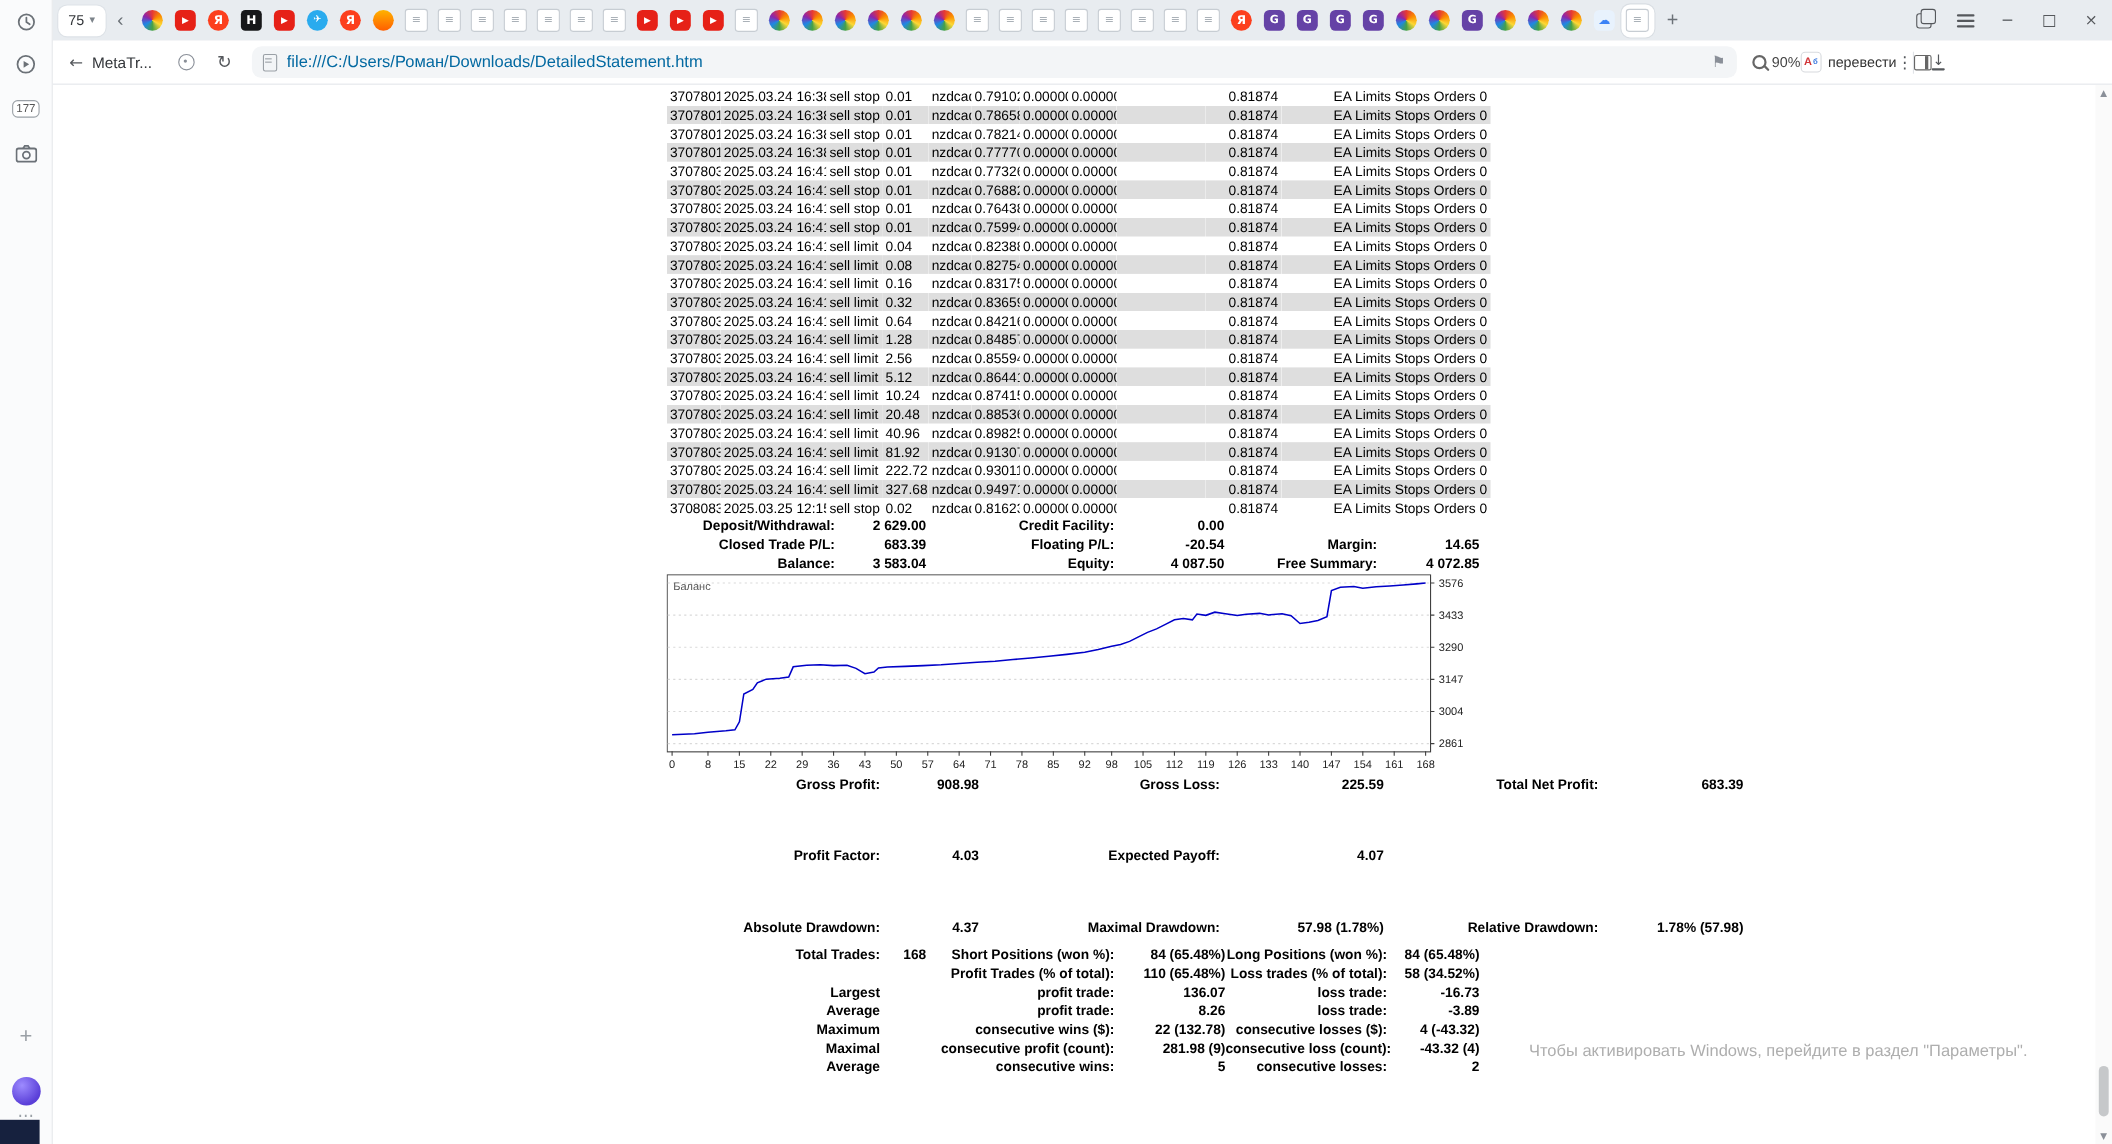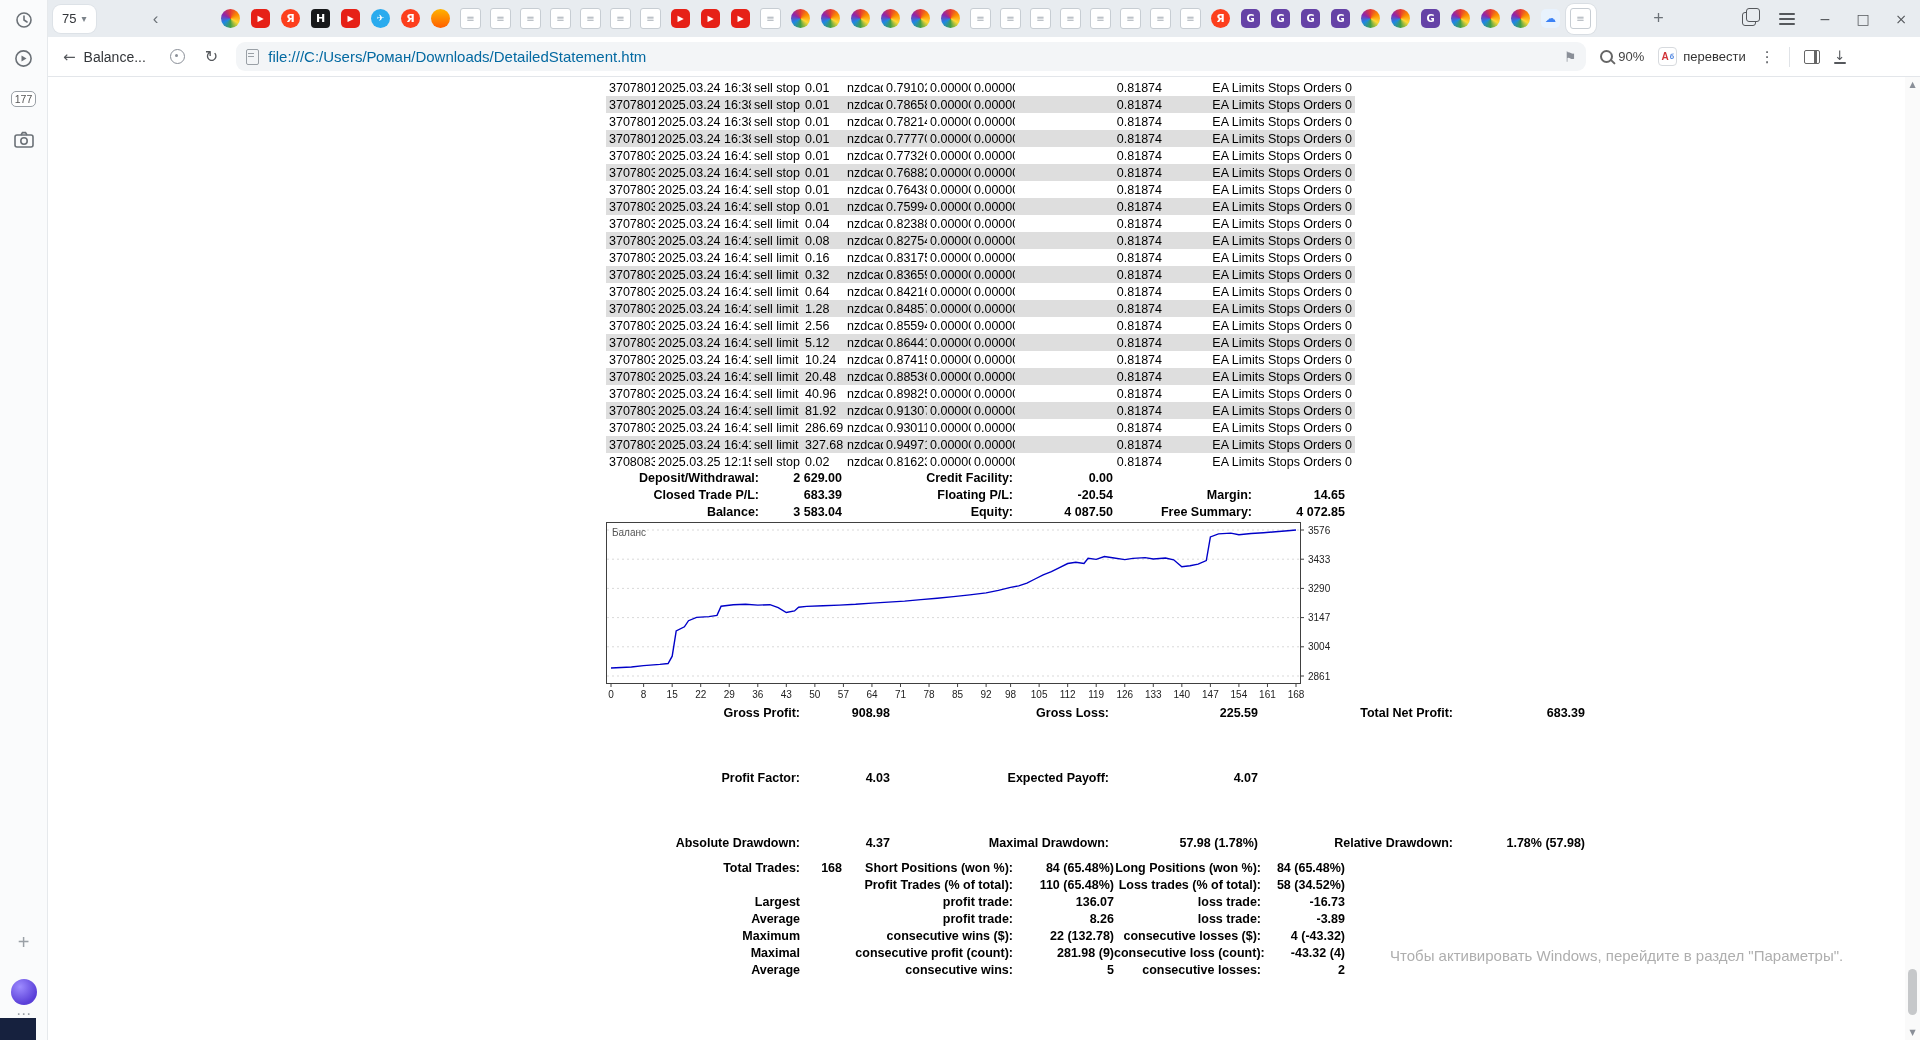--- a/index.html
+++ b/index.html
@@ -12,21 +12,21 @@
            border-right:1px solid #e6e9ec;z-index:6;}
   .sb-icon{position:absolute;left:0;width:47px;display:flex;justify-content:center;align-items:center;color:#6b7177;}
   .sb-badge{font-size:10.5px;color:#555;border:1.5px solid #9aa0a6;border-radius:5px;padding:1px 3px;background:#fff;}
   .alice{width:26px;height:26px;border-radius:50%;background:radial-gradient(circle at 35% 30%,#9d8bff,#5a3fd8 70%);}
   .sb-plus{font-size:20px;color:#9aa0a6;}
   .sb-dots{font-size:15px;color:#9aa0a6;}
   .corner-square{position:absolute;left:0;bottom:0;width:36px;height:22px;background:#16213e;}
 
   
   .tabbar{position:absolute;left:47px;top:0;right:0;height:37px;background:#e8ecf0;
-          display:flex;align-items:center;gap:46px;}
+          display:flex;align-items:center;}
   .tab-counter{display:flex;align-items:center;gap:5px;background:#fff;border-radius:8px;height:28px;
                padding:0 9px;margin-left:6px;font-size:13px;color:#33363a;box-shadow:0 0 0 1px #dde2e7;}
   .chev{font-size:10px;color:#7c838a;font-family:"DejaVu Sans",sans-serif;}
   .tab-back{width:24px;text-align:center;font-size:17px;color:#6b7177;margin:0 2px;}
   .tab-strip{display:flex;align-items:center;height:37px;}
   .tab-slot{width:30px;height:30px;display:flex;align-items:center;justify-content:center;border-radius:8px;}
   .tab-slot.active{background:#fff;box-shadow:0 0 0 1px #d9dee3;}
   .fav{width:19px;height:19px;display:flex;align-items:center;justify-content:center;
        font-size:10px;line-height:1;font-family:"DejaVu Sans",sans-serif;}
   .fav-youtube{background:#e62117;color:#fff;border-radius:5px;font-size:8px;}
@@ -56,21 +56,21 @@
   .arrow-glyph{font-family:"DejaVu Sans",sans-serif;color:#55585c;font-size:15px;}
   .circle-icon{width:13px;height:13px;border:1.6px solid #8a8f98;border-radius:50%;margin:0 10px;position:relative;}
   .circle-icon::after{content:"";position:absolute;left:4px;top:4px;width:3px;height:3px;border-radius:50%;background:#8a8f98;}
   .refresh{font-family:"DejaVu Sans",sans-serif;font-size:16px;color:#55585c;margin:0 10px;}
   .omnibox{flex:1;height:29px;background:#f3f5f7;border-radius:9px;display:flex;align-items:center;
            margin:0 14px 0 8px;padding:0 10px;max-width:1330px;}
   .page-icon{width:11px;height:14px;border:1.5px solid #9aa0a6;border-radius:2px;position:relative;margin-right:9px;flex:none;}
   .page-icon::after{content:"";position:absolute;left:1px;top:3px;width:6px;height:1.5px;background:#9aa0a6;box-shadow:0 3px 0 #9aa0a6;}
   .url-text{font-size:15px;color:#0369a1;white-space:nowrap;overflow:hidden;}
   .flag{margin-left:auto;font-family:"DejaVu Sans",sans-serif;font-size:14px;color:#8a8f98;}
-  .right-cluster{display:flex;align-items:center;gap:14px;padding-right:14px;}
+  .right-cluster{display:flex;align-items:center;padding-right:14px;}
   .zoom-box{display:flex;align-items:center;gap:5px;font-size:13px;color:#444;}
   .magnifier{width:9px;height:9px;border:2px solid #666;border-radius:50%;position:relative;}
   .magnifier::after{content:"";position:absolute;width:6px;height:2px;background:#666;
           transform:rotate(45deg);right:-5px;bottom:-2px;border-radius:1px;}
   .translate-btn{display:flex;align-items:center;gap:6px;font-size:13px;color:#333;}
   .tr-icon{width:17px;height:17px;border-radius:4px;background:#fff;border:1px solid #d7dade;
            display:flex;align-items:center;justify-content:center;font-size:10px;font-weight:bold;color:#d13438;}
   .tr-icon small{font-size:7px;color:#3b78de;margin-left:1px;}
   .kebab{font-family:"DejaVu Sans",sans-serif;font-size:15px;color:#55585c;}
   .vsep{width:1px;height:20px;background:#e0e3e7;}
@@ -311,21 +311,21 @@
         </div>
       <div class="tb-btn">−</div>
       <div class="tb-btn">□</div>
       <div class="tb-btn">×</div>
     </div>
   </div>
 
   <div class="toolbar">
     <div class="active-tab-label">
       <span class="arrow-glyph">←</span>
-      <span>Balance...</span>
+      <span>MetaTr...</span>
     </div>
     <span class="circle-icon"></span>
     <span class="refresh">↻</span>
     <div class="omnibox">
       <span class="page-icon"></span>
       <span class="url-text">file:///C:/Users/Роман/Downloads/DetailedStatement.htm</span>
       <span class="flag">⚑</span>
     </div>
     <div class="right-cluster">
       <div class="zoom-box">
@@ -621,21 +621,21 @@
               <td class="c6">0.00000</td>
               <td class="c7">0.00000</td>
               <td></td>
               <td class="c8">0.81874</td>
               <td class="c9">EA Limits Stops Orders 0</td>
             </tr>
             <tr>
               <td class="c0">370780373</td>
               <td class="c1">2025.03.24 16:41:48</td>
               <td class="c2">sell limit</td>
-              <td class="c3">286.69</td>
+              <td class="c3">222.72</td>
               <td class="c4">nzdcad</td>
               <td class="c5">0.93011</td>
               <td class="c6">0.00000</td>
               <td class="c7">0.00000</td>
               <td></td>
               <td class="c8">0.81874</td>
               <td class="c9">EA Limits Stops Orders 0</td>
             </tr>
             <tr class="stripe">
               <td class="c0">370780374</td>

